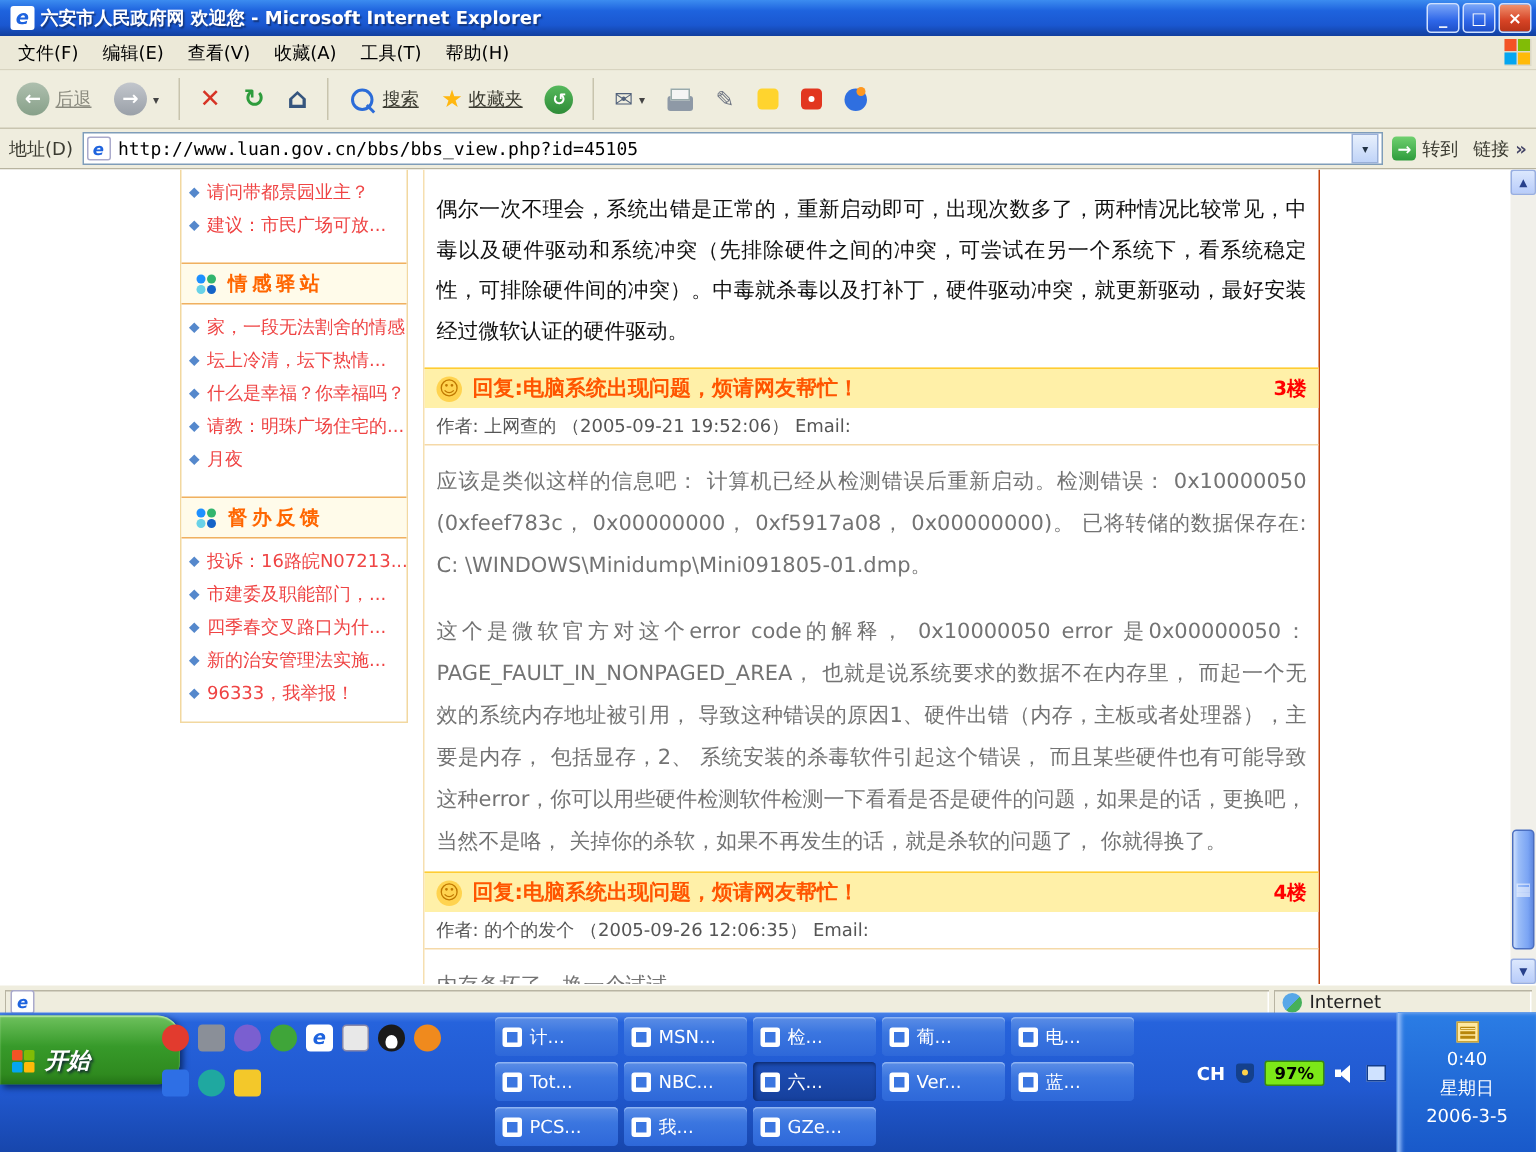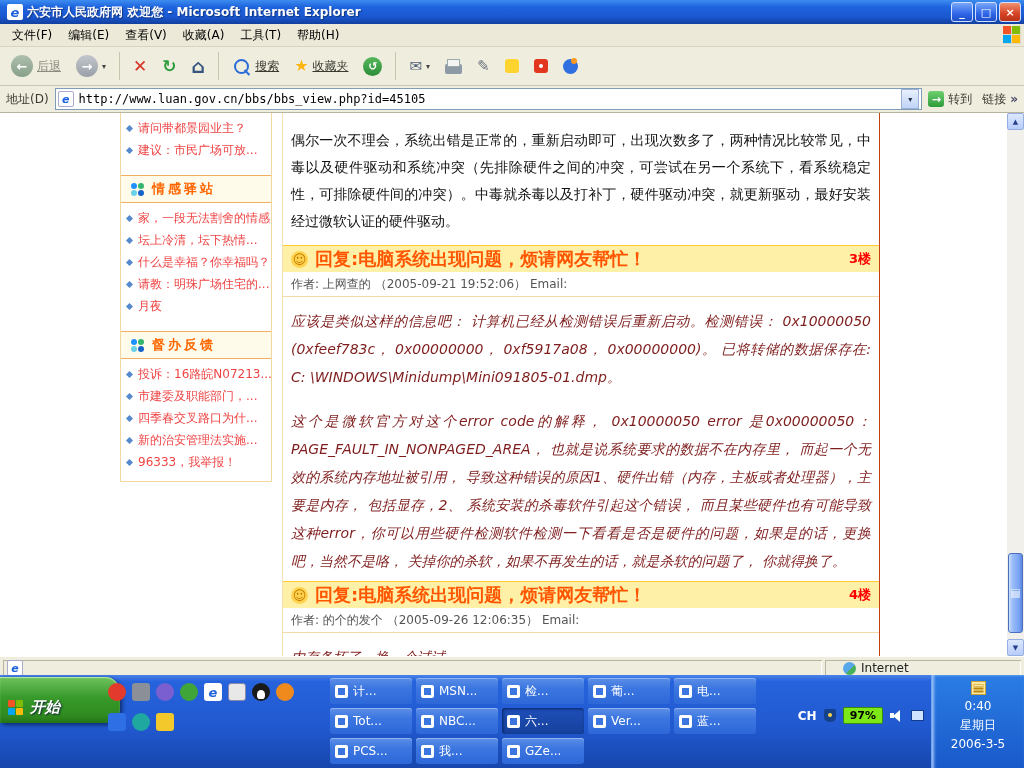--- a/index.html
+++ b/index.html
@@ -111,47 +111,47 @@
 
   .main{position:absolute;left:282px;top:0;width:596px;
     border-left:1px solid #F6DFB0;border-right:1px solid #c2410c;background:#fff;
     padding-bottom:14px;}
   .intro{margin:0;padding:14px 8px 10px 8px;font-size:14px;line-height:27px;color:#111;
     text-align:justify;}
   .reply-header{height:26px;background:#FFF0A8;border-top:1px solid #FFCC33;
     display:flex;align-items:center;gap:7px;padding:0 8px;}
   .emoji{width:17px;height:17px;border-radius:50%;background:#FFD34F;color:#C07800;
     font-size:13px;display:flex;align-items:center;justify-content:center;flex:none;}
-  .reply-title{color:#FF5500;font-weight:bold;font-size:18px;white-space:nowrap;overflow:hidden;}
+  .reply-title{color:#FF5500;font-weight:bold;font-size:14px;white-space:nowrap;overflow:hidden;}
   .floor{margin-left:auto;color:#FF0000;font-weight:bold;font-size:13px;}
   .author-row{height:24px;display:flex;align-items:center;padding:0 8px;font-size:12px;
     color:#555;border-bottom:1px solid #F5D9A8;}
-  .body-p{margin:0;padding:10px 8px 6px 8px;font-size:14px;line-height:28px;color:#7f1d1d;
-    text-align:justify;font-style:italic;}
+  .body-p{margin:0;padding:10px 8px 6px 8px;font-size:14px;line-height:28px;color:#737373;
+    text-align:justify;}
 
   
   .scrollbar{position:absolute;right:0;top:0;width:17px;height:543px;background:#F1F0EA;}
   .sb-up,.sb-down{position:absolute;left:0;width:17px;height:17px;
     background:linear-gradient(180deg,#DCE8FD,#B8CCFA);border:1px solid #97AEE2;border-radius:2px;
     display:flex;align-items:center;justify-content:center;font-size:7px;color:#27408B;
     box-sizing:border-box;}
   .sb-up{top:0;}
   .sb-down{bottom:0;}
   .sb-thumb{position:absolute;left:1px;top:440px;width:15px;height:80px;border-radius:3px;
     background:linear-gradient(90deg,#CDE0FF,#9CBEF8 25%,#7AA4F4 75%,#5E88E0);
     border:1px solid #4B6FC0;box-sizing:border-box;}
   .sb-thumb::after{content:"";position:absolute;left:3px;right:3px;top:36px;height:1px;
     box-shadow:0 0 0 1px #fff8,0 3px 0 1px #fff8,0 6px 0 1px #fff8;}
 
   
   .statusbar{height:22px;background:#EFEDDE;border-top:1px solid #fff;display:flex;
     align-items:center;padding:0 3px;gap:3px;}
   .status-left{flex:1;height:16px;display:flex;align-items:center;gap:4px;padding:0 4px;
     box-shadow:inset 1px 1px 0 #b8b4a2,inset -1px -1px 0 #fff;}
-  .status-right{width:160px;height:16px;display:flex;align-items:center;gap:5px;padding:0 18px;
+  .status-right{width:160px;height:16px;display:flex;align-items:center;gap:5px;padding:0 6px;
     box-shadow:inset 1px 1px 0 #b8b4a2,inset -1px -1px 0 #fff;color:#222;}
   .globe{width:13px;height:13px;border-radius:50%;
     background:linear-gradient(135deg,#58A7E8 55%,#46B05A 55%);flex:none;}
 
   
   .taskbar{position:absolute;left:0;bottom:0;width:1024px;height:93px;
     background:linear-gradient(180deg,#4A83E8 0%,#2663DC 7%,#2159D0 55%,#1746AC 100%);}
   .start-btn{position:absolute;left:0;top:2px;width:98px;height:31px;
     border-radius:0 15px 15px 0;display:flex;align-items:center;gap:6px;padding:15px 14px 0 8px;
     background:linear-gradient(180deg,#6FC25E,#379A2A 45%,#2F8A1F 85%,#247416);

